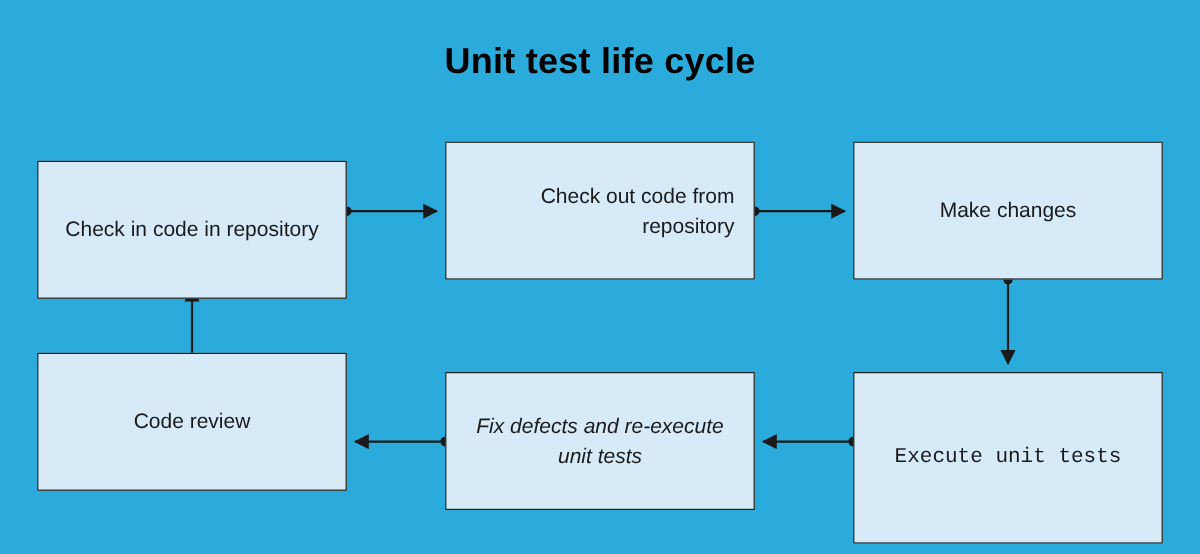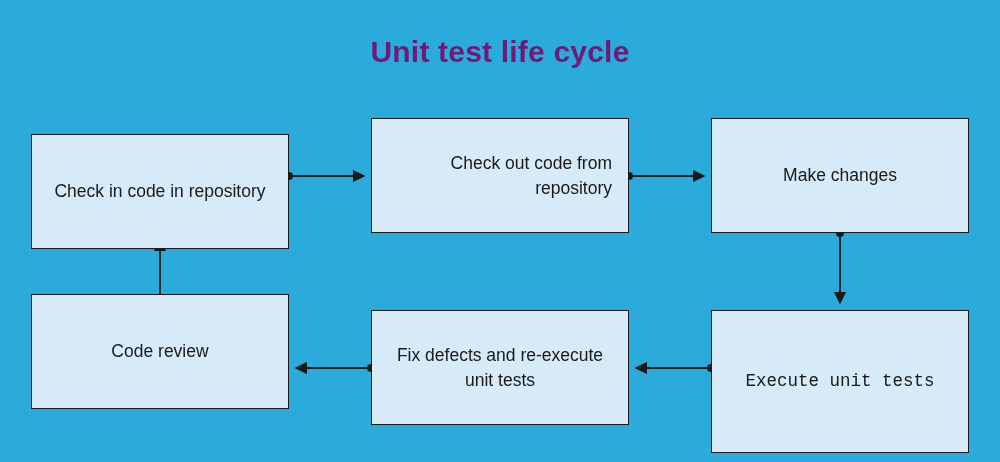--- a/index.html
+++ b/index.html
@@ -17,21 +17,21 @@
     width: 1000px;
     height: 462px;
     background: #2aabdb;
   }
   #diagram-title {
     position: absolute;
     left: 0;
     top: 32px;
     width: 1000px;
     text-align: center;
-    color: #701a75;
+    color: #000000;
     font-size: 30px;
     font-weight: bold;
     letter-spacing: 0.2px;
     line-height: 40px;
   }
   .edges-layer {
     position: absolute;
     left: 0;
     top: 0;
     width: 1000px;
@@ -52,21 +52,21 @@
     padding: 4px 16px;
   }
   .node-label {
     display: block;
     width: 100%;
   }
   #node-checkin   { left: 31px;  top: 134px; width: 258px; height: 115px; }
   #node-checkout  { left: 371px; top: 118px; width: 258px; height: 115px; text-align: right; }
   #node-changes   { left: 711px; top: 118px; width: 258px; height: 115px; justify-content: flex-end; }
   #node-codereview{ left: 31px;  top: 294px; width: 258px; height: 115px; }
-  #node-fixdefects{ left: 371px; top: 310px; width: 258px; height: 115px; }
+  #node-fixdefects{ left: 371px; top: 310px; width: 258px; height: 115px; font-style: italic; }
   #node-execute   { left: 711px; top: 310px; width: 258px; height: 143px; font-family: Liberation Mono, monospace; }
 </style>
 </head>
 <body>
 
 <div id="canvas">
 
   <div id="diagram-title">Unit test life cycle</div>
 
   <svg class="edges-layer" viewBox="0 0 1000 462" width="1000" height="462" xmlns="http://www.w3.org/2000/svg">

